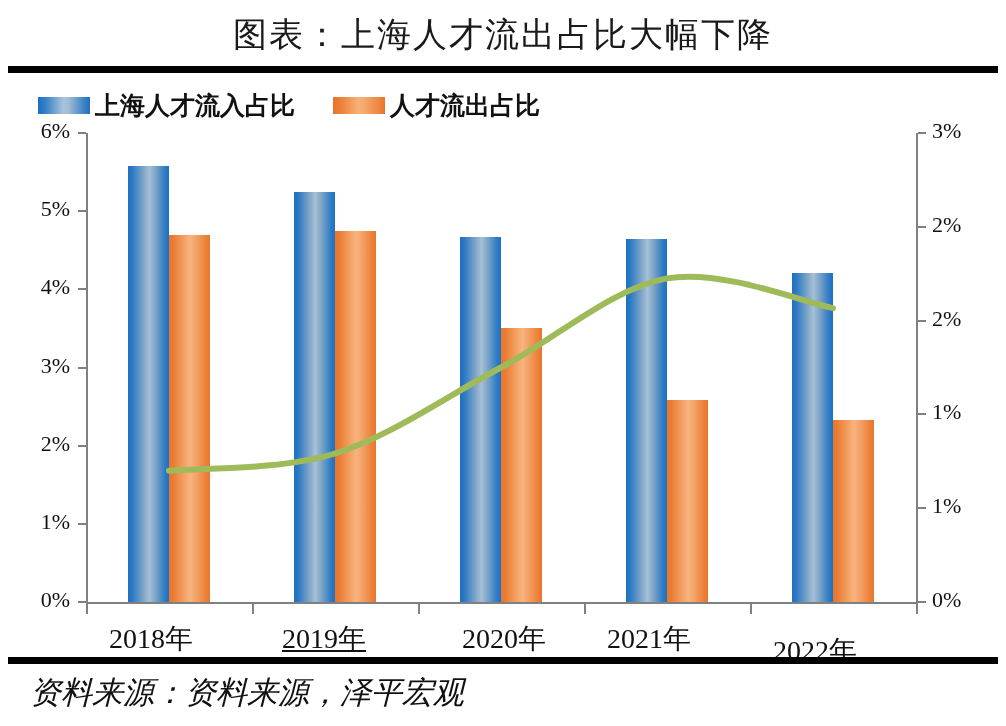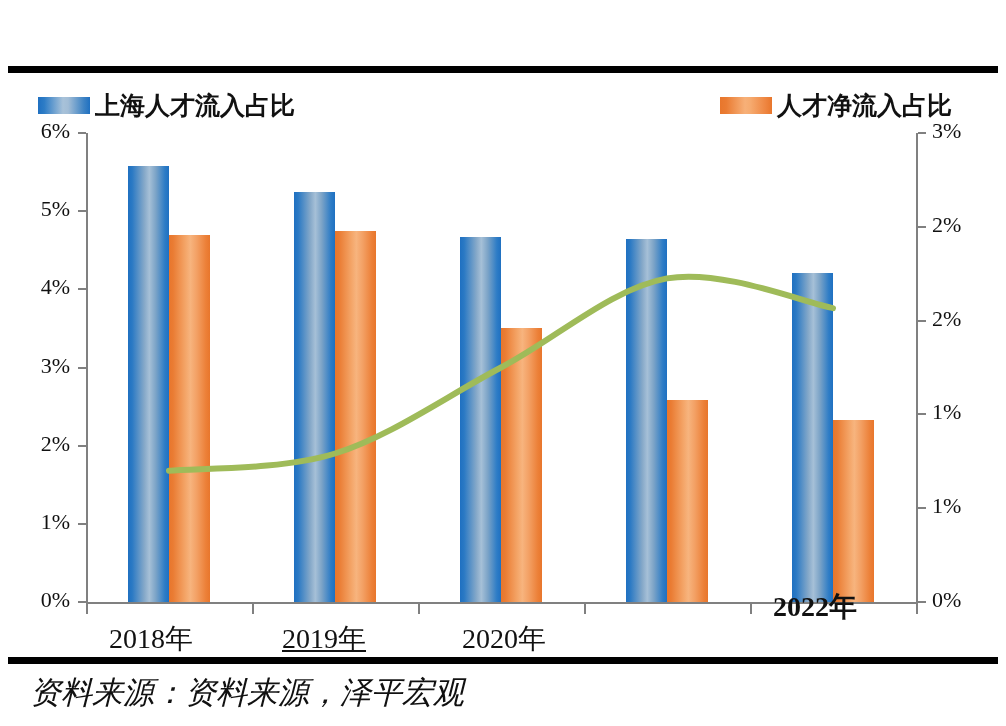--- a/index.html
+++ b/index.html
@@ -14,21 +14,21 @@
     position:absolute;left:0;top:12px;width:1006px;text-align:center;
     font-size:34px;color:#1a1a1a;letter-spacing:2px;
     font-family:"Liberation Serif","DejaVu Serif",serif;
     white-space:nowrap;
   }
   .rule-top{position:absolute;left:8px;top:66px;width:990px;height:7px;background:#000;}
   .rule-bottom{position:absolute;left:8px;top:657px;width:990px;height:7px;background:#000;}
 
   .legend{
     position:absolute;left:38px;top:88px;width:940px;height:34px;
-    display:flex;align-items:center;gap:4px;justify-content:space-between;
+    display:flex;align-items:center;gap:12px;
   }
   .legend-item{display:flex;align-items:center;margin-right:26px;}
   .legend-swatch{width:52px;height:17px;margin-right:5px;display:block;}
   .sw-blue{background:linear-gradient(to right,#1f70c1 0%,#2d7cc6 12%,#a8c2d9 48%,#a2bdd6 58%,#3e83c4 88%,#1f70c1 100%);}
   .sw-orange{background:linear-gradient(to right,#e8762c 0%,#ea7c33 12%,#f7b078 48%,#f6ab70 58%,#ee8540 88%,#e8762c 100%);}
   .legend-line{width:56px;height:5px;background:#9fbb59;margin-right:5px;border-radius:2px;}
   .legend-label{font-size:25px;color:#111;white-space:nowrap;font-weight:bold;
     font-family:"Liberation Serif","DejaVu Serif",serif;}
 
   .plot{position:absolute;left:0;top:0;width:1006px;height:726px;}
@@ -58,30 +58,31 @@
     font-style:italic;font-family:"Liberation Serif","DejaVu Serif",serif;
     white-space:nowrap;
   }
   svg.line-layer{position:absolute;left:0;top:0;width:1006px;height:726px;pointer-events:none;}
 </style>
 </head>
 <body>
 
 <div id="chart-root">
 
+  <div class="title">图表：上海人才流出占比大幅下降</div>
   <div class="rule-top"></div>
 
   <div class="legend">
     <div class="legend-item">
       <span class="legend-swatch sw-blue"></span>
       <span class="legend-label">上海人才流入占比</span>
     </div>
     <div class="legend-item">
       <span class="legend-swatch sw-orange"></span>
-      <span class="legend-label">人才净流入占比</span>
+      <span class="legend-label">人才流出占比</span>
     </div>
   </div>
 
   <div class="plot" id="plot-area">
       <div class="axis-line" style="left: 86px; top: 133px; width: 2px; height: 470px;"></div>
       <div class="axis-line" style="left: 916px; top: 133px; width: 2px; height: 470px;"></div>
       <div class="axis-line" style="left: 86px; top: 602px; width: 832px; height: 2px;"></div>
       <div class="tick" style="left: 78px; top: 601px;"></div>
       <div class="ylabel-left" style="left: 12px; top: 587px;">0%</div>
       <div class="tick" style="left: 78px; top: 522.833px;"></div>
@@ -116,24 +117,25 @@
       <div class="bar bar-blue" style="left: 294px; width: 41px; height: 409.593px; top: 192.407px; bottom: auto;"></div>
       <div class="bar bar-orange" style="left: 335px; width: 41px; height: 371.292px; top: 230.708px; bottom: auto;"></div>
       <div class="xlabel" style="left: 282px; width: 120px; top: 620px; text-decoration: underline;">2019年</div>
       <div class="tick" style="left: 418px; top: 604px; width: 2px; height: 10px;"></div>
       <div class="bar bar-blue" style="left: 460px; width: 41px; height: 365.038px; top: 236.962px; bottom: auto;"></div>
       <div class="bar bar-orange" style="left: 501px; width: 41px; height: 274.365px; top: 327.635px; bottom: auto;"></div>
       <div class="xlabel" style="left: 462px; width: 120px; top: 620px;">2020年</div>
       <div class="tick" style="left: 584px; top: 604px; width: 2px; height: 10px;"></div>
       <div class="bar bar-blue" style="left: 626px; width: 41px; height: 363.475px; top: 238.525px; bottom: auto;"></div>
       <div class="bar bar-orange" style="left: 667px; width: 41px; height: 201.67px; top: 400.33px; bottom: auto;"></div>
+      <div class="xlabel" style="left: 607px; width: 120px; top: 620px;">2021年</div>
       <div class="tick" style="left: 750px; top: 604px; width: 2px; height: 10px;"></div>
       <div class="bar bar-blue" style="left: 792px; width: 41px; height: 329.082px; top: 272.918px; bottom: auto;"></div>
       <div class="bar bar-orange" style="left: 833px; width: 41px; height: 182.128px; top: 419.872px; bottom: auto;"></div>
-      <div class="xlabel" style="left: 773px; width: 120px; top: 588px; font-weight: bold;">2022年</div>
+      <div class="xlabel" style="left: 773px; width: 120px; top: 632px;">2022年</div>
       <div class="tick" style="left: 916px; top: 604px; width: 2px; height: 10px;"></div>
     </div>
 
   <svg class="line-layer" id="line-layer" viewBox="0 0 1006 726">
       <path d="M 169.0 470.7 C 196.7 467.8, 279.7 470.7, 335.0 453.5 C 390.3 436.3, 445.7 396.7, 501.0 367.5 C 556.3 338.3, 611.7 288.3, 667.0 278.4 C 722.3 268.5, 805.3 303.1, 833.0 308.1" fill="none" stroke="#9FBB59" stroke-width="6" stroke-linecap="round" stroke-linejoin="round"></path>
     </svg>
 
   <div class="rule-bottom"></div>
   <div class="footer">资料来源：资料来源，泽平宏观</div>
 </div>

